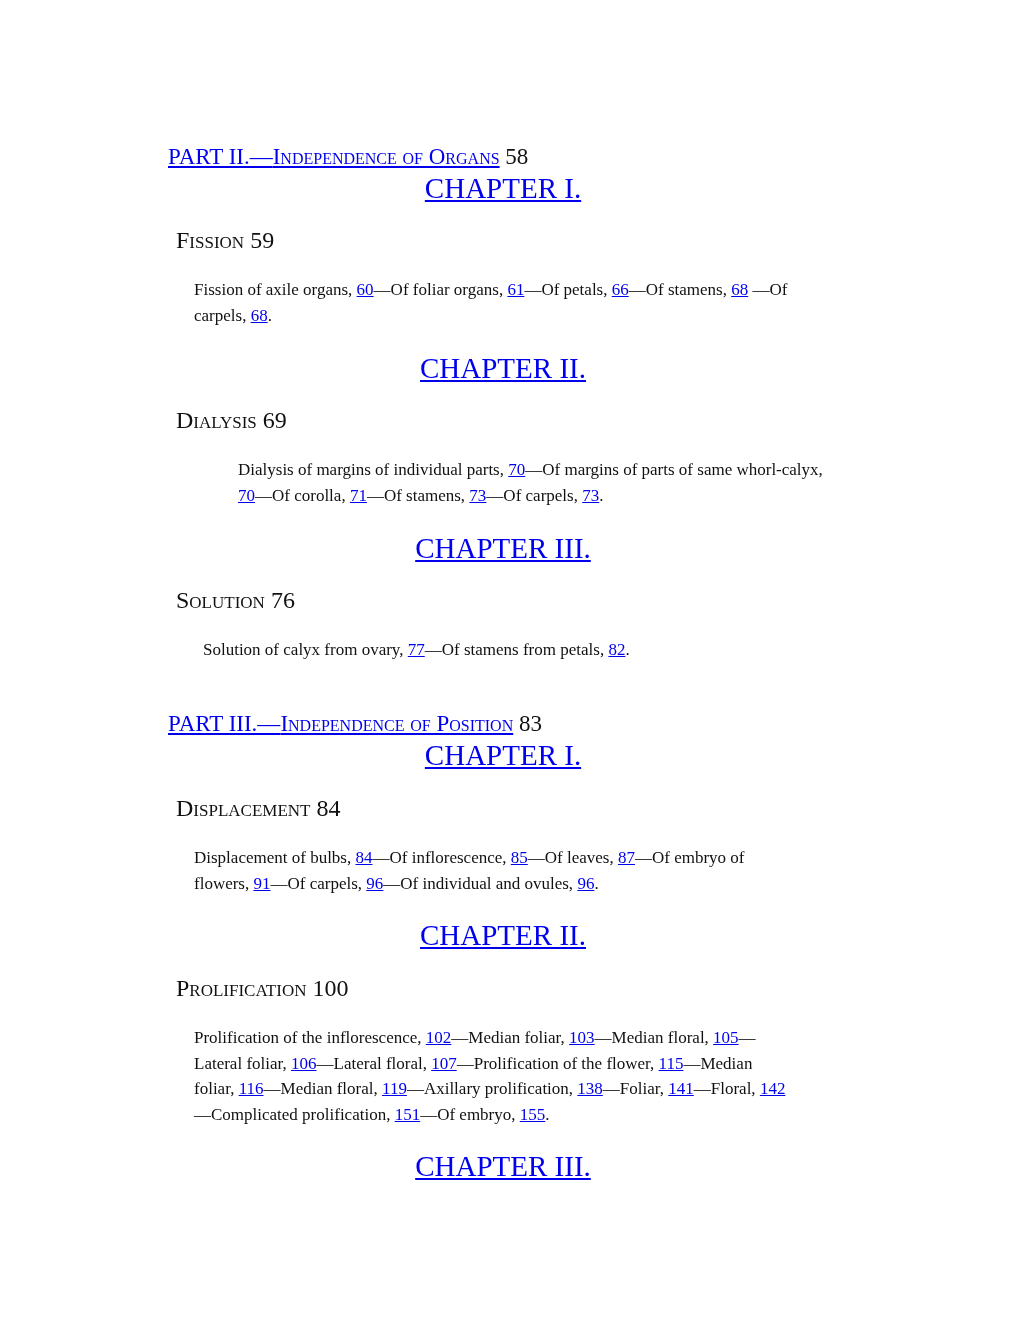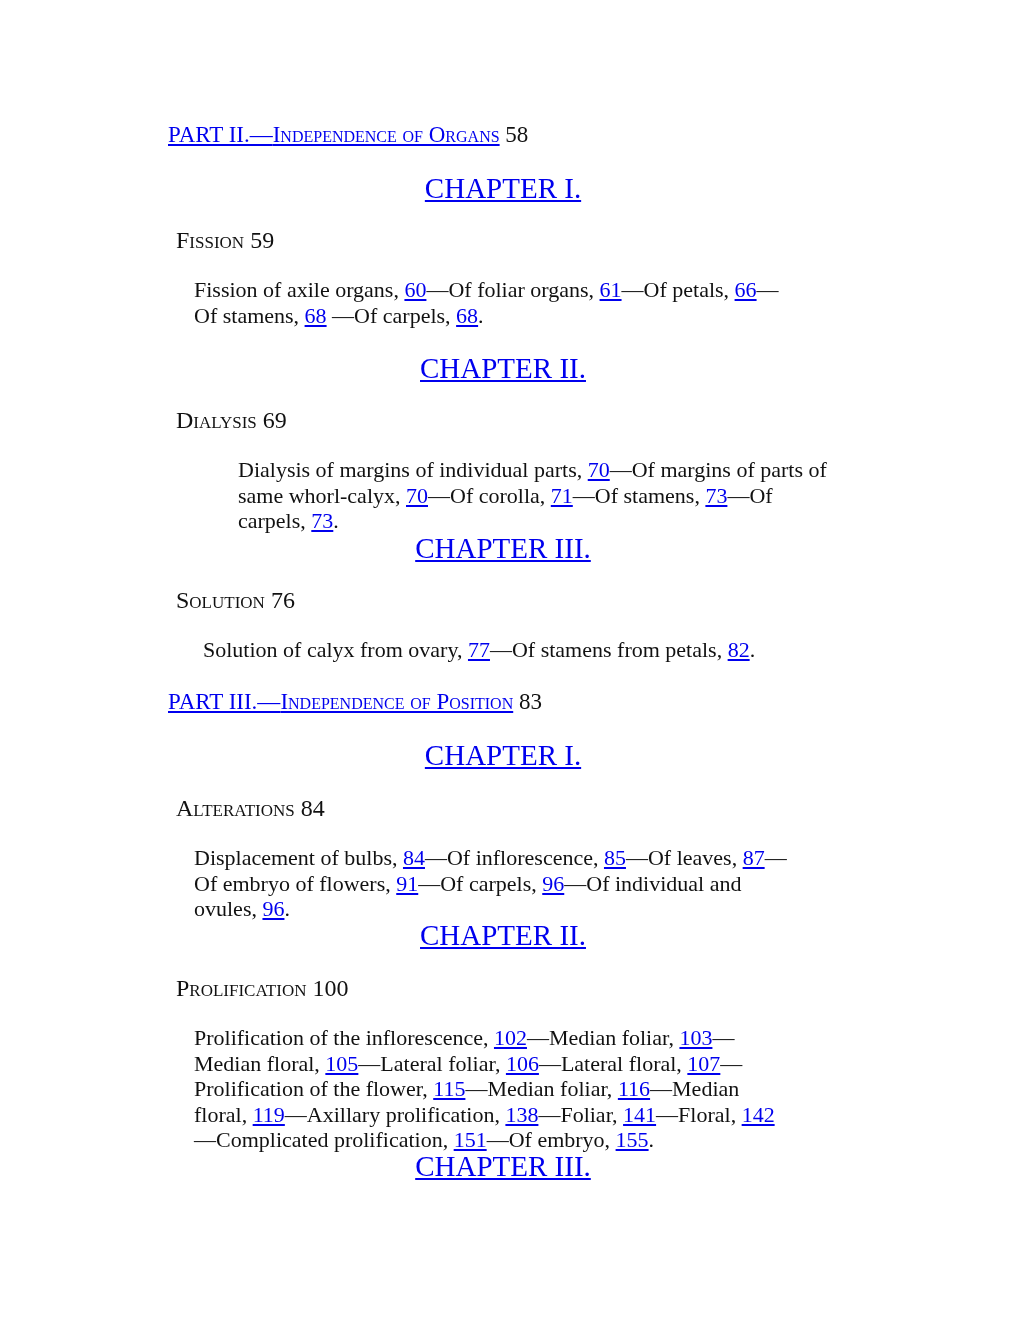--- a/index.html
+++ b/index.html
@@ -4,33 +4,33 @@
 <style>
   html, body { margin: 0; padding: 0; background: #ffffff; }
   body {
     width: 1020px; height: 1320px; position: relative; overflow: hidden;
     font-family: "Liberation Serif", "DejaVu Serif", serif;
     color: #111111;
   }
   .page { position: absolute; left: 168px; top: 0; width: 662px; }
   a { color: #1a0dab; color: #0000ee; text-decoration: underline; }
   .part {
-    position: absolute; left: 0; font-size: 23px; line-height: 28px; white-space: nowrap;
+    position: absolute; left: 0; font-size: 23px; line-height: 28px; white-space: nowrap; margin-top: 22px;
   }
   .sc { font-variant: small-caps; }
   .chapter {
     position: absolute; left: 4px; width: 662px; text-align: center;
     font-size: 29px; line-height: 28px;
   }
   .section {
     position: absolute; left: 8px; font-size: 24px; line-height: 28px; white-space: nowrap;
   }
   .summary {
     position: absolute; left: 26px; width: 600px;
-    font-size: 22px; line-height: 25.5px;
+    font-size: 17px; line-height: 25.5px;
   }
 </style>
 </head>
 <body>
 
 <div class="page">
 
   <div class="part" style="top:121px;">
     <a href="#"><span>PART II.—</span><span class="sc">Independence of Organs</span></a>
     <span>58</span>
@@ -72,21 +72,21 @@
   <div class="part" style="top:688px;">
     <a href="#"><span>PART III.—</span><span class="sc">Independence of Position</span></a>
     <span>83</span>
   </div>
 
   <div class="chapter" style="top:741px;">
     <a href="#">CHAPTER I.</a>
   </div>
 
   <div class="section" style="top:794px;">
-    <span class="sc">Alterations</span>
+    <span class="sc">Displacement</span>
     <span>84</span>
   </div>
 
   <div class="summary" style="top:845px;"><span>Displacement of bulbs, </span><a href="#">84</a><span>—Of inflorescence, </span><a href="#">85</a><span>—Of leaves, </span><a href="#">87</a><span>—Of embryo of flowers, </span><a href="#">91</a><span>—Of carpels, </span><a href="#">96</a><span>—Of individual and ovules, </span><a href="#">96</a><span>.</span></div>
 
   <div class="chapter" style="top:921px;">
     <a href="#">CHAPTER II.</a>
   </div>
 
   <div class="section" style="top:974px;">

